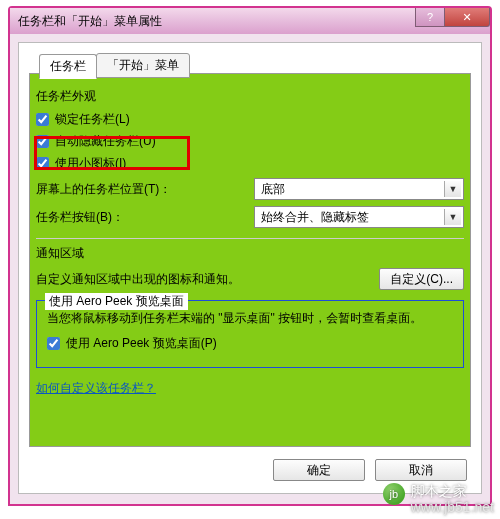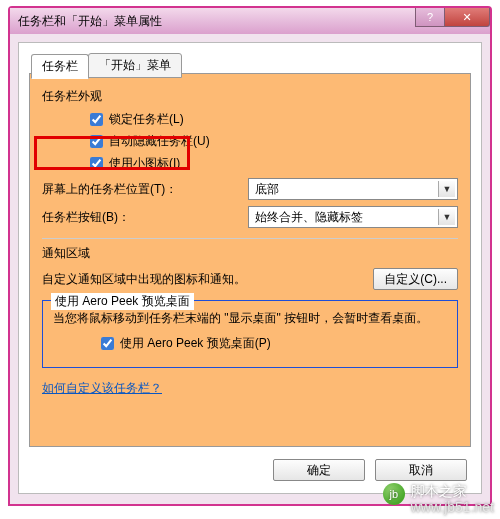--- a/index.html
+++ b/index.html
@@ -58,21 +58,21 @@
   }
   .client {
     position: absolute;
     left: 8px; right: 8px; top: 34px; bottom: 10px;
     background: #fff;
     border: 1px solid #bbb;
     box-sizing: border-box;
   }
   .tabs {
     position: absolute;
-    left: 12px; top: 10px;
+    left: 20px; top: 10px;
     display: flex;
     z-index: 2;
   }
   .tab {
     padding: 3px 10px;
     border: 1px solid #999;
     background: #f4f4f4;
     margin-right: -1px;
     font-size: 12px;
     border-top-left-radius: 3px;
@@ -82,33 +82,33 @@
   .tab.active {
     background: #fff;
     border-bottom: 1px solid #fff;
     top: 1px;
     z-index: 3;
   }
   .tab-page {
     position: absolute;
     left: 10px; right: 10px; top: 30px; bottom: 46px;
     border: 1px solid #999;
-    background: #fdba74;
-    padding: 10px 12px;
+    background: #84cc16;
+    padding: 10px 6px;
     box-sizing: border-box;
   }
   .section-title {
     margin: 4px 0 6px 0;
   }
   .row {
     display: flex;
     align-items: center;
     margin: 5px 0;
   }
-  .row label { display: flex; align-items: center; margin-left: 48px; }
+  .row label { display: flex; align-items: center; }
   .row input[type=checkbox]{
     width: 13px; height: 13px;
     margin: 0 6px 0 0;
     accent-color: #3a7bd5;
   }
   .drop-row {
     display: flex;
     align-items: center;
     justify-content: space-between;
     margin: 6px 0;

